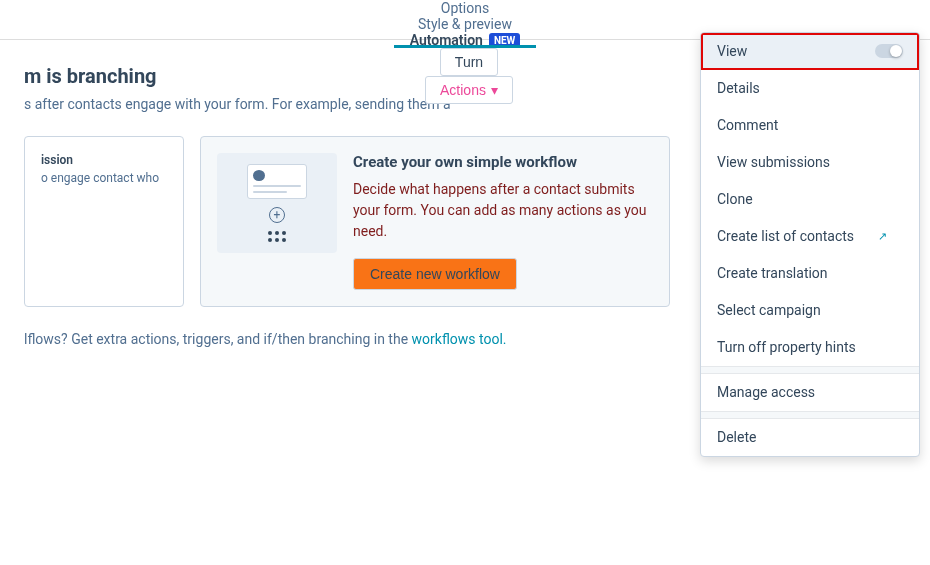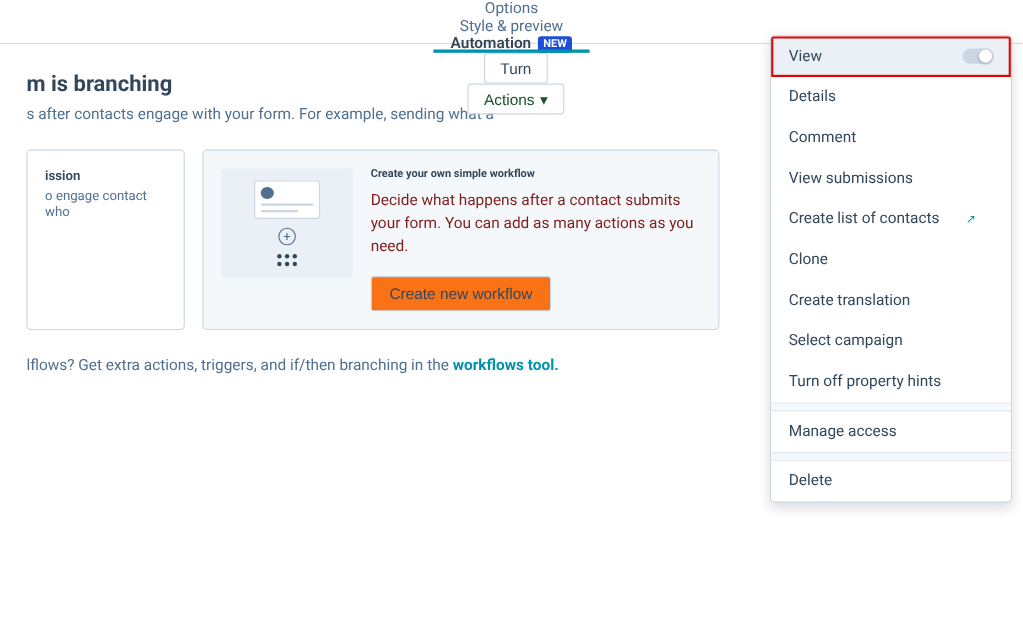--- a/index.html
+++ b/index.html
@@ -66,21 +66,21 @@
       cursor: pointer;
       font-size: 14px;
       margin-left: 8px;
       display: flex;
       align-items: center;
       gap: 5px;
     }
     .nav-btn-actions {
       border: 1px solid #cbd6e2;
       background: #fff;
-      color: #14532d;
+      color: #ec4899;
       padding: 5px 14px;
       border-radius: 3px;
       cursor: pointer;
       font-size: 14px;
       margin-left: 8px;
       display: flex;
       align-items: center;
       gap: 5px;
     }
 
@@ -107,21 +107,21 @@
       gap: 16px;
     }
     .card {
       border: 1px solid #cbd6e2;
       border-radius: 4px;
       background: #fff;
       padding: 16px;
       width: 160px;
     }
     .card-left {
-      width: 144px;
+      width: 160px;
     }
     .card-title {
       font-size: 12px;
       font-weight: 600;
       color: #33475b;
       margin-bottom: 4px;
     }
     .card-desc {
       font-size: 12px;
       color: #516f90;
@@ -192,21 +192,21 @@
     }
     .dot {
       width: 4px;
       height: 4px;
       background: #33475b;
       border-radius: 50%;
     }
 
     .card-right-content { flex: 1; }
     .card-right-title {
-      font-size: 10px;
+      font-size: 15px;
       font-weight: 700;
       color: #33475b;
       margin-bottom: 8px;
     }
     .card-right-desc {
       font-size: 14px;
       color: #7f1d1d;
       line-height: 1.5;
       margin-bottom: 16px;
     }
@@ -222,21 +222,21 @@
 
     
     .bottom-text {
       margin-top: 24px;
       color: #516f90;
       font-size: 14px;
     }
     .bottom-text a {
       color: #0091ae;
       text-decoration: none;
-      font-weight: 700;
+      font-weight: 400;
     }
     .dropdown-menu {
       position: absolute;
       top: 32px;
       right: 10px;
       width: 220px;
       background: #fff;
       border: 1px solid #cbd6e2;
       border-radius: 4px;
       box-shadow: 0 4px 12px rgba(0,0,0,0.15);
@@ -300,21 +300,21 @@
   <div class="nav-spacer"></div>
   <button class="nav-btn">Turn</button>
   <button class="nav-btn-actions">
     <span>Actions</span>
     <span>▾</span>
   </button>
 </div>
 
 <div class="main-content">
   <h2 class="page-title">m is branching</h2>
-  <p class="page-subtitle">s after contacts engage with your form. For example, sending what a</p>
+  <p class="page-subtitle">s after contacts engage with your form. For example, sending them a</p>
 
   <div class="workflow-cards">
 
     <div class="card card-left">
       <div class="card-title">ission</div>
       <div class="card-desc">o engage contact who</div>
     </div>
 
     <div class="card-right">
       <div class="card-illustration">
@@ -351,25 +351,25 @@
 
   <div class="dropdown-item active">
     <span>View</span>
     <div class="toggle-switch">
       <div class="toggle-knob"></div>
     </div>
   </div>
   <div class="dropdown-item">Details</div>
   <div class="dropdown-item">Comment</div>
   <div class="dropdown-item">View submissions</div>
+  <div class="dropdown-item">Clone</div>
   <div class="dropdown-item">
     <span>Create list of contacts</span>
     <span class="external-icon">↗</span>
   </div>
-  <div class="dropdown-item">Clone</div>
   <div class="dropdown-item">Create translation</div>
   <div class="dropdown-item">Select campaign</div>
   <div class="dropdown-item">Turn off property hints</div>
 
   <div class="section-divider"></div>
 
   <div class="dropdown-item">Manage access</div>
 
   <div class="section-divider"></div>
 

